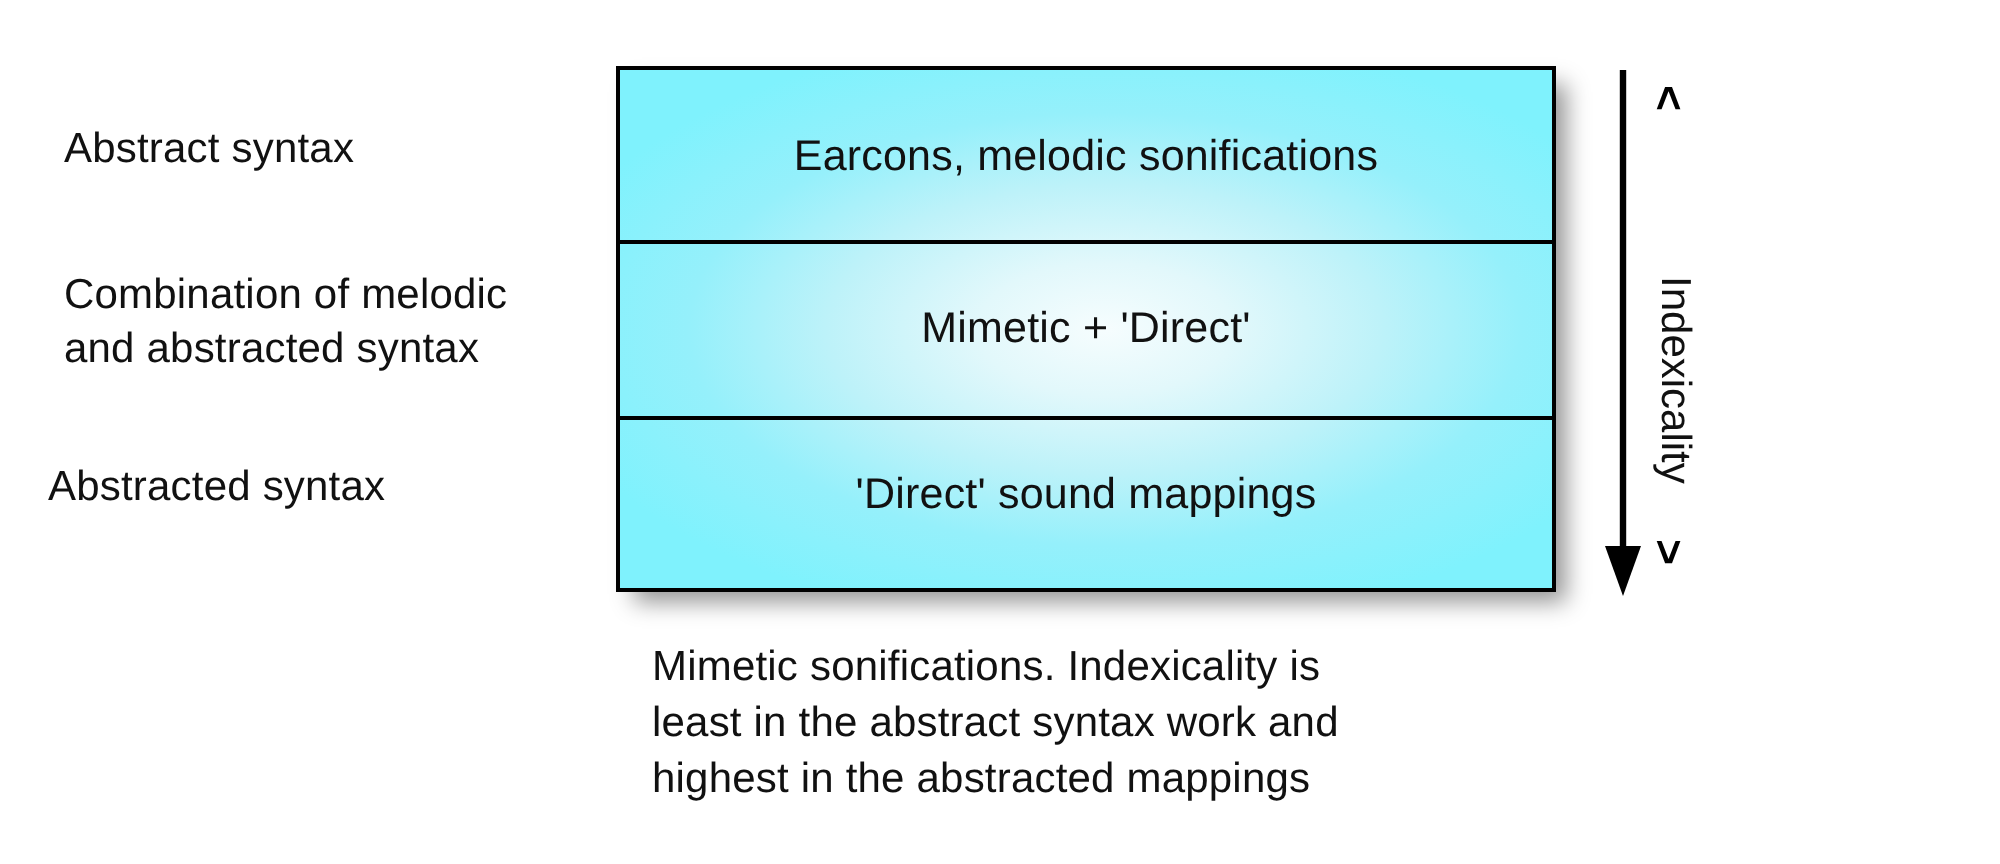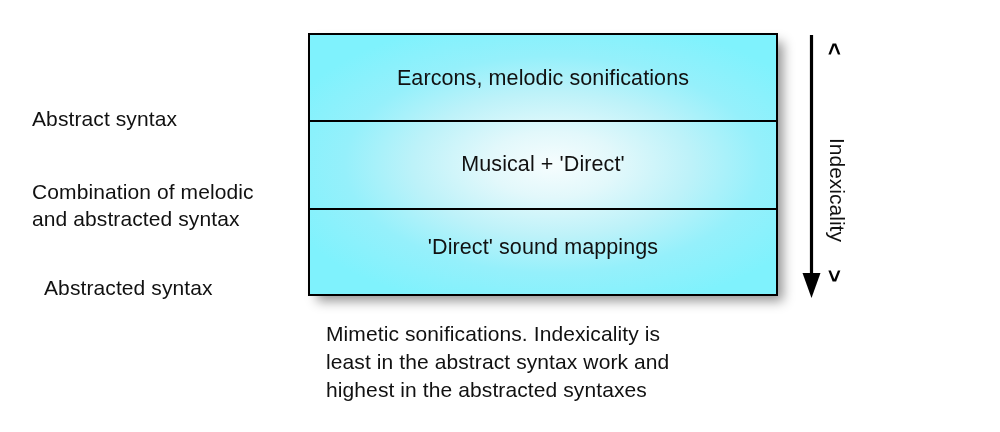--- a/index.html
+++ b/index.html
@@ -21,25 +21,24 @@
   }
 
   
   .row-label {
     position: absolute;
     font-size: 21px;
     line-height: 27px;
     color: #111111;
     white-space: pre-line;
     letter-spacing: 0.1px;
-    margin-top: 44px;
   }
   #label-abstract-syntax   { left: 32px; top: 61px;  }
   #label-combination       { left: 32px; top: 134px; }
-  #label-abstracted-syntax { left: 44px; top: 230px; text-align: center; }
+  #label-abstracted-syntax { left: 24px; top: 230px; text-align: center; }
 
   
   #stack-box {
     position: absolute;
     left: 308px;
     top: 33px;
     width: 470px;
     height: 263px;
     border: 2.5px solid #000000;
     box-sizing: border-box;
@@ -142,21 +141,21 @@
 
   <div class="row-label" id="label-abstracted-syntax">Abstracted syntax</div>
 
   <div id="stack-box">
 
     <div class="stack-row" id="stack-row-0">
       <span class="stack-row-text">Earcons, melodic sonifications</span>
     </div>
 
     <div class="stack-row" id="stack-row-1">
-      <span class="stack-row-text">Musical + 'Direct'</span>
+      <span class="stack-row-text">Mimetic + 'Direct'</span>
     </div>
 
     <div class="stack-row" id="stack-row-2">
       <span class="stack-row-text">'Direct' sound mappings</span>
     </div>
 
   </div>
 
   <div id="axis-group">
 
@@ -168,15 +167,15 @@
     <div class="axis-end-marker" id="axis-marker-top">&lt;</div>
 
     <div id="axis-label">Indexicality</div>
 
     <div class="axis-end-marker" id="axis-marker-bottom">&gt;</div>
 
   </div>
 
   <div id="caption">Mimetic sonifications. Indexicality is
 least in the abstract syntax work and
-highest in the abstracted syntaxes</div>
+highest in the abstracted mappings</div>
 
 </div>
 
 </body></html>

